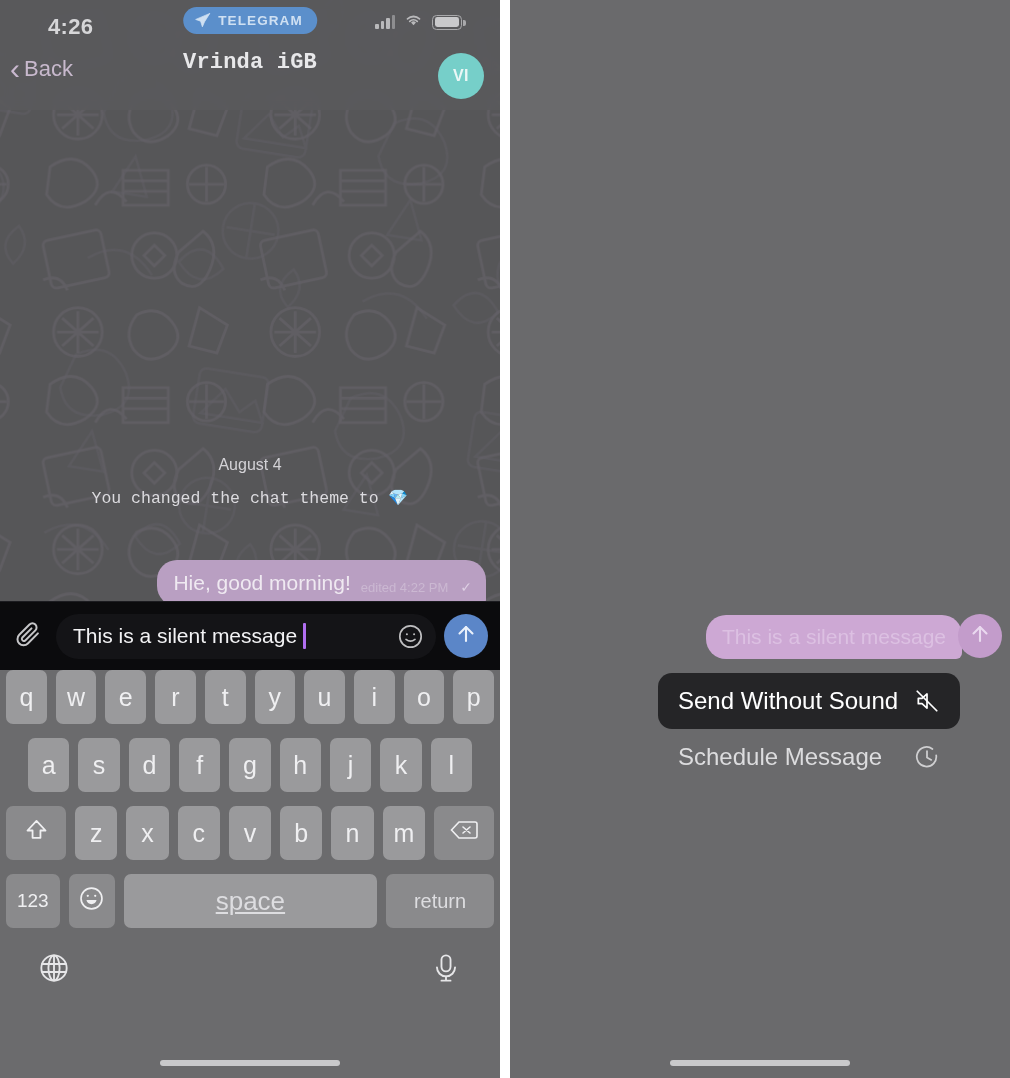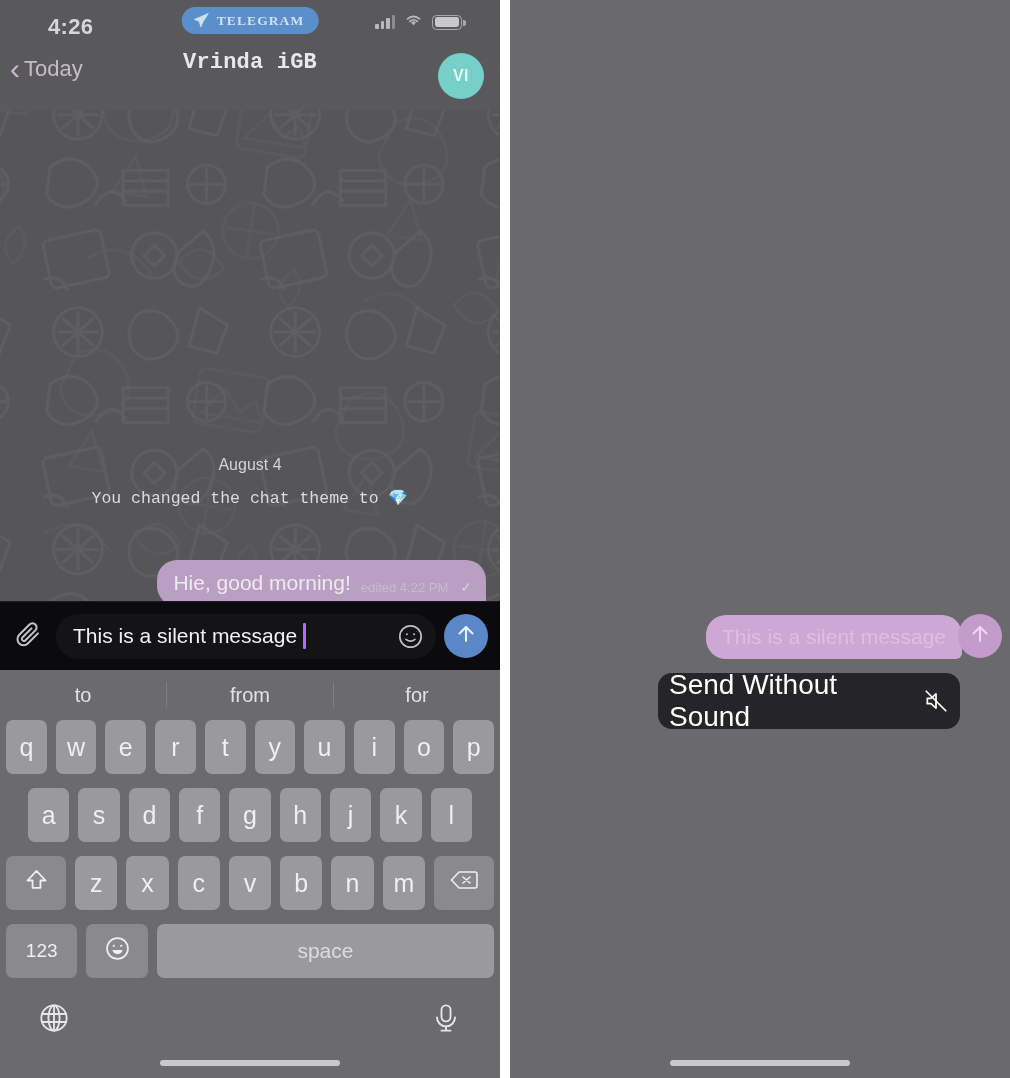--- a/index.html
+++ b/index.html
@@ -54,21 +54,21 @@
   }
   .tg-badge {
     position: absolute; left: 50%; transform: translateX(-50%); top: 7px;
     display: flex; align-items: center; gap: 7px;
     background: #5b8fcb;
     border-radius: 16px;
     padding: 5px 14px 5px 11px;
   }
   .tg-badge .plane { width: 17px; height: 17px; display: block; }
   .tg-badge .lbl {
-    font-size: 13.5px; font-weight: 700; letter-spacing: 1.1px; color: #cfe0f2; font-family: Liberation Serif, serif;
+    font-size: 13.5px; font-weight: 700; letter-spacing: 1.1px; color: #cfe0f2;
   }
   .sb-right {
     position: absolute; right: 38px; top: 13px;
     display: flex; align-items: center; gap: 9px;
   }
   .bars { display: flex; align-items: flex-end; gap: 2px; height: 14px; }
   .bars i { display:block; width: 3.5px; background:#b9b9bb; border-radius: 1px; }
   .bars i:nth-child(1){height:5px}
   .bars i:nth-child(2){height:8px}
   .bars i:nth-child(3){height:11px}
@@ -184,21 +184,21 @@
   .key {
     flex: 1; height: 54px; background: #9a9a9c; border-radius: 7px;
     display: flex; align-items: center; justify-content: center;
     color: #efeff1; font-size: 25px; font-weight: 400;
   }
   .key.wide { flex: 1.42; }
   .key.dark { background: #8a8a8c; }
   .krow.r4 { padding: 0 6px; margin-bottom: 10px; }
   .key.num { flex: .72; font-size: 19px; }
   .key.emo { flex: .62; }
-  .key.space { flex: 3.4; font-size: 21px; color:#dddde0; background:#9a9a9c; }
+  .key.space { flex: 3.4; font-size: 26px; color:#dddde0; background:#9a9a9c;text-decoration:underline; }
   .key.ret { flex: 1.45; font-size: 20px; color:#dddde0; background:#8a8a8c; }
   .kbbot {
     display: flex; align-items: center; justify-content: space-between;
     padding: 14px 38px 0 38px;
   }
   .kbbot svg { width: 32px; height: 32px; }
 
   .home-ind {
     position: absolute; bottom: 12px; left: 50%; transform: translateX(-50%);
     width: 180px; height: 6px; border-radius: 3px; background: #c9c9cb;
@@ -222,21 +222,21 @@
     background: #c39ccb;
     display:flex; align-items:center; justify-content:center;
   }
   .r-send svg { width: 24px; height: 24px; }
   .ctx-menu {
     position: absolute; right: 50px; top: 673px; width: 302px;
     z-index: 10;
   }
   .ctx-item {
     height: 56px; display: flex; align-items: center;
-    padding: 0 11px; color: #dcdcde; font-size: 28px;
+    padding: 0 20px; color: #dcdcde; font-size: 24px;
   }
   .ctx-item.hl {
     background: #252527; border-radius: 14px; color: #ffffff; font-weight: 500;
   }
   .ctx-item .ic { margin-left: auto; width: 26px; height: 26px; }
   .ctx-item svg { display: block; }
 </style>
 </head>
 <body>
 
@@ -316,21 +316,21 @@
         </span>
         <span class="batt">
             <span></span>
           </span>
       </div>
     </div>
 
     <div class="navbar">
       <div class="back-btn">
         <span class="chev">‹</span>
-        <span>Today</span>
+        <span>Back</span>
       </div>
       <div class="nav-center">
         <div class="nav-title">Vrinda iGB</div>
       </div>
       <div class="avatar">
         <span>VI</span>
       </div>
     </div>
 
     <div class="chat-body">
@@ -371,27 +371,20 @@
         <span>
           <svg viewBox="0 0 24 24" fill="none" stroke="#eaf1fb" stroke-width="2.1" stroke-linecap="round" stroke-linejoin="round">
               <path d="M12 19 V5"></path>
               <path d="M5.5 11.5 L12 5 l6.5 6.5"></path>
             </svg>
         </span>
       </div>
     </div>
 
     <div class="keyboard">
-      <div class="predict">
-        <div class="p">to</div>
-        <div class="sep"></div>
-        <div class="p">from</div>
-        <div class="sep"></div>
-        <div class="p">for</div>
-      </div>
 
       <div class="krow r1">
         <div class="key">q</div>
         <div class="key">w</div>
         <div class="key">e</div>
         <div class="key">r</div>
         <div class="key">t</div>
         <div class="key">y</div>
         <div class="key">u</div>
         <div class="key">i</div>
@@ -442,20 +435,21 @@
           <span>
             <svg width="27" height="27" viewBox="0 0 24 24" fill="none" stroke="#efeff1" stroke-width="1.5">
                 <circle cx="12" cy="12" r="9.3"></circle>
                 <circle cx="8.7" cy="9.6" r="1" fill="#efeff1" stroke="none"></circle>
                 <circle cx="15.3" cy="9.6" r="1" fill="#efeff1" stroke="none"></circle>
                 <path d="M7.5 13.4 h9 a4.6 4.6 0 0 1-9 0z" fill="#efeff1" stroke="none"></path>
               </svg>
           </span>
         </div>
         <div class="key space">space</div>
+        <div class="key ret dark">return</div>
       </div>
 
       <div class="kbbot">
         <span>
           <svg viewBox="0 0 24 24" fill="none" stroke="#e6e6e8" stroke-width="1.4">
               <circle cx="12" cy="12" r="9.5"></circle>
               <ellipse cx="12" cy="12" rx="4.2" ry="9.5"></ellipse>
               <path d="M2.6 9 h18.8 M2.6 15 h18.8 M12 2.5 v19"></path>
             </svg>
         </span>
@@ -491,18 +485,27 @@
     <div class="ctx-menu">
       <div class="ctx-item hl">
         <span>Send Without Sound</span>
         <span class="ic">
           <svg width="26" height="26" viewBox="0 0 24 24" fill="none" stroke="#ffffff" stroke-width="1.6" stroke-linecap="round" stroke-linejoin="round">
               <path d="M4 9.5 h3.4 L12 5.5 v13 L7.4 14.5 H4 z"></path>
               <path d="M3 3 L21 21"></path>
             </svg>
         </span>
       </div>
+      <div class="ctx-item">
+        <span>Schedule Message</span>
+        <span class="ic">
+          <svg width="26" height="26" viewBox="0 0 24 24" fill="none" stroke="#cfcfd1" stroke-width="1.6" stroke-linecap="round">
+              <path d="M20.5 10.5 A9 9 0 1 1 17 4.6"></path>
+              <path d="M12 6.5 v6 l4 2.2"></path>
+            </svg>
+        </span>
+      </div>
     </div>
 
     <div class="home-ind"></div>
   </div>
 
 </div>
 
 </body></html>

